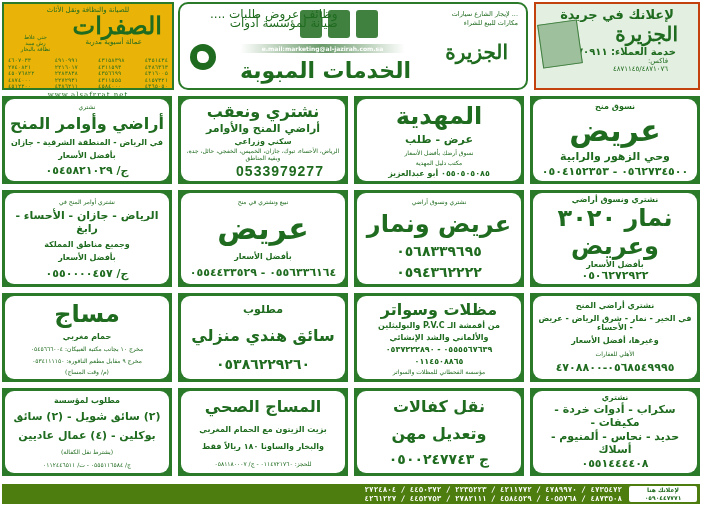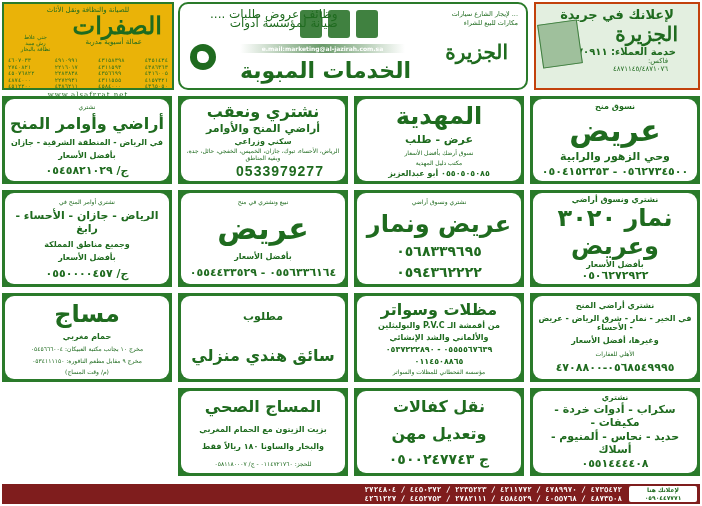--- a/index.html
+++ b/index.html
@@ -50,21 +50,21 @@
   .t-s { font-size: 8px; font-weight: bold; }
   .t-m { font-size: 11px; font-weight: bold; }
   .t-l { font-size: 16px; font-weight: bold; }
   .t-xl { font-size: 24px; font-weight: bold; letter-spacing: 2px; }
   .t-xxl { font-size: 30px; font-weight: bold; letter-spacing: 3px; }
   .phone { font-size: 11px; font-weight: bold; letter-spacing: 1px; }
   .phone-lg { font-size: 14px; font-weight: bold; letter-spacing: 2px; }
   .phone-latin { font-size: 14px; font-weight: bold; letter-spacing: 1px; direction: ltr; font-family: "Liberation Sans", sans-serif; margin-left: 34px; }
 
   
-  .footer { position: absolute; left: 2px; top: 484px; width: 698px; height: 20px; background: #7f1d1d; display: flex; direction: rtl; align-items: center; }
+  .footer { position: absolute; left: 2px; top: 484px; width: 698px; height: 20px; background: #4d7c0f; display: flex; direction: rtl; align-items: center; }
   .footer-box { background: #fff; color: #1f6b1f; width: 68px; height: 16px; margin: 0 3px; border-radius: 2px; text-align: center; font-size: 6px; line-height: 7.5px; font-weight: bold; }
   .footer-nums { flex: 1; color: #fff; font-size: 7.5px; font-weight: bold; font-family: "DejaVu Sans Mono", monospace; line-height: 9px; padding: 0 4px; white-space: nowrap; overflow: hidden; }
 </style>
 </head>
 <body>
 
 <div class="hdr hdr-right">
   <div class="ad-paper"></div>
   <div class="ad-top">لإعلانك في جريدة</div>
   <div class="ad-logo">الجزيرة</div>
@@ -224,20 +224,21 @@
         <div class="t-s">والألماني والشد الإنشائي</div>
         <div class="t-s">٠٥٥٥٥٦٧٦٣٩ - ٠٥٣٧٢٢٢٨٩٠</div>
         <div class="t-s">٠١١٤٥٠٨٨٦٥</div>
         <div class="t-xs">مؤسسة القحطاني للمظلات والسواتر</div>
       </div>
     </div>
     <div class="cell">
       <div class="card">
         <div class="t-m">مطلوب</div>
         <div class="t-l">سائق هندي منزلي</div>
+        <div class="phone-lg">٠٥٣٨٦٢٢٩٢٦٠</div>
       </div>
     </div>
     <div class="cell">
       <div class="card">
         <div class="t-xl">مساج</div>
         <div class="t-s">حمام مغربي</div>
         <div class="t-xs">مخرج ١٠ بجانب مكتبة العبيكان: ٠٥٤٥٦٦٦٠٠٤</div>
         <div class="t-xs">مخرج ٩ مقابل مطعم النافورة: ٠٥٣٤١١١١٥٠</div>
         <div class="t-xs">(م/ وقت المساج)</div>
       </div>
@@ -258,20 +259,29 @@
       </div>
     </div>
     <div class="cell">
       <div class="card">
         <div class="t-l">المساج الصحي</div>
         <div class="t-s">بزيت الزيتون مع الحمام المغربي</div>
         <div class="t-s">والبخار والساونا ١٨٠ ريالاً فقط</div>
         <div class="t-xs">للحجز: ٠١١٤٧٢١٧٦٠ - ج/ ٠٥٨١١٨٠٠٠٧</div>
       </div>
     </div>
+    <div class="cell">
+      <div class="card">
+        <div class="t-s">مطلوب لمؤسسة</div>
+        <div class="t-m">(٢) سائق شويل - (٢) سائق</div>
+        <div class="t-m">بوكلين - (٤) عمال عاديين</div>
+        <div class="t-xs">(يشترط نقل الكفالة)</div>
+        <div class="t-xs">ج/ ٠٥٥٥١١٦٥٨٤ - ت/ ٠١١٢٤٤٦٥١١</div>
+      </div>
+    </div>
   </div>
 
 <div class="footer">
   <div class="footer-box">
     <div>لإعلانك هنا</div>
     <div>٠٥٩٠٤٤٧٧٧١</div>
   </div>
   <div class="footer-nums">
     <div>٤٧٣٥٤٧٢ / ٤٧٨٩٩٧٠ / ٤٢١١٧٧٢ / ٢٢٣٥٢٢٣ / ٤٤٥٠٣٧٢ / ٢٧٢٤٨٠٤</div>
     <div>٤٨٧٣٥٠٨ / ٤٠٥٥٧٦٨ / ٤٥٨٤٥٢٩ / ٢٧٨٢١١١ / ٤٤٥٢٧٥٣ / ٤٢٦١٢٢٧</div>

